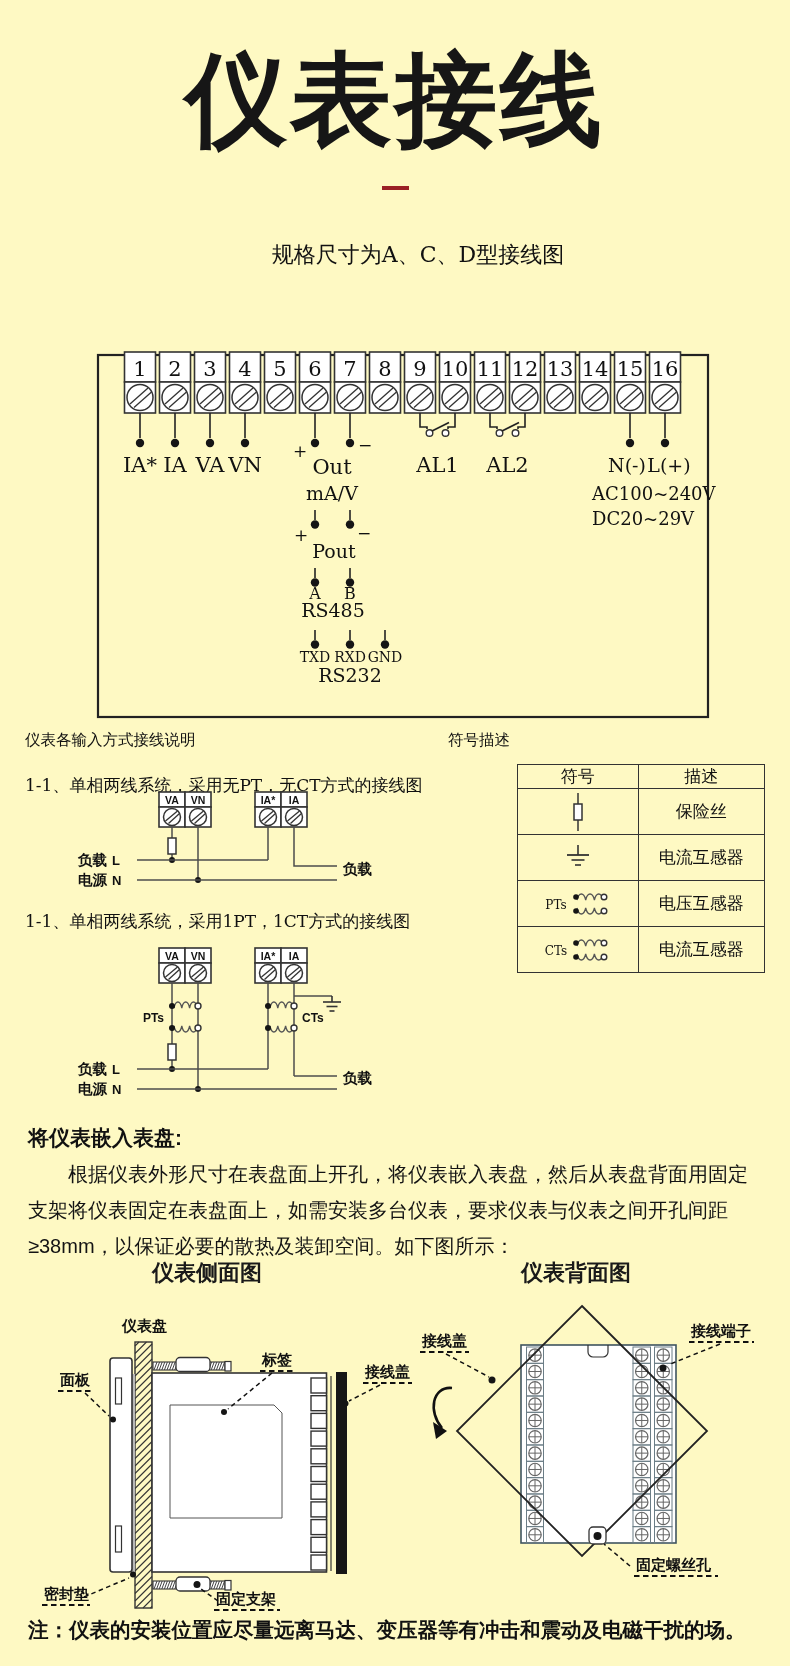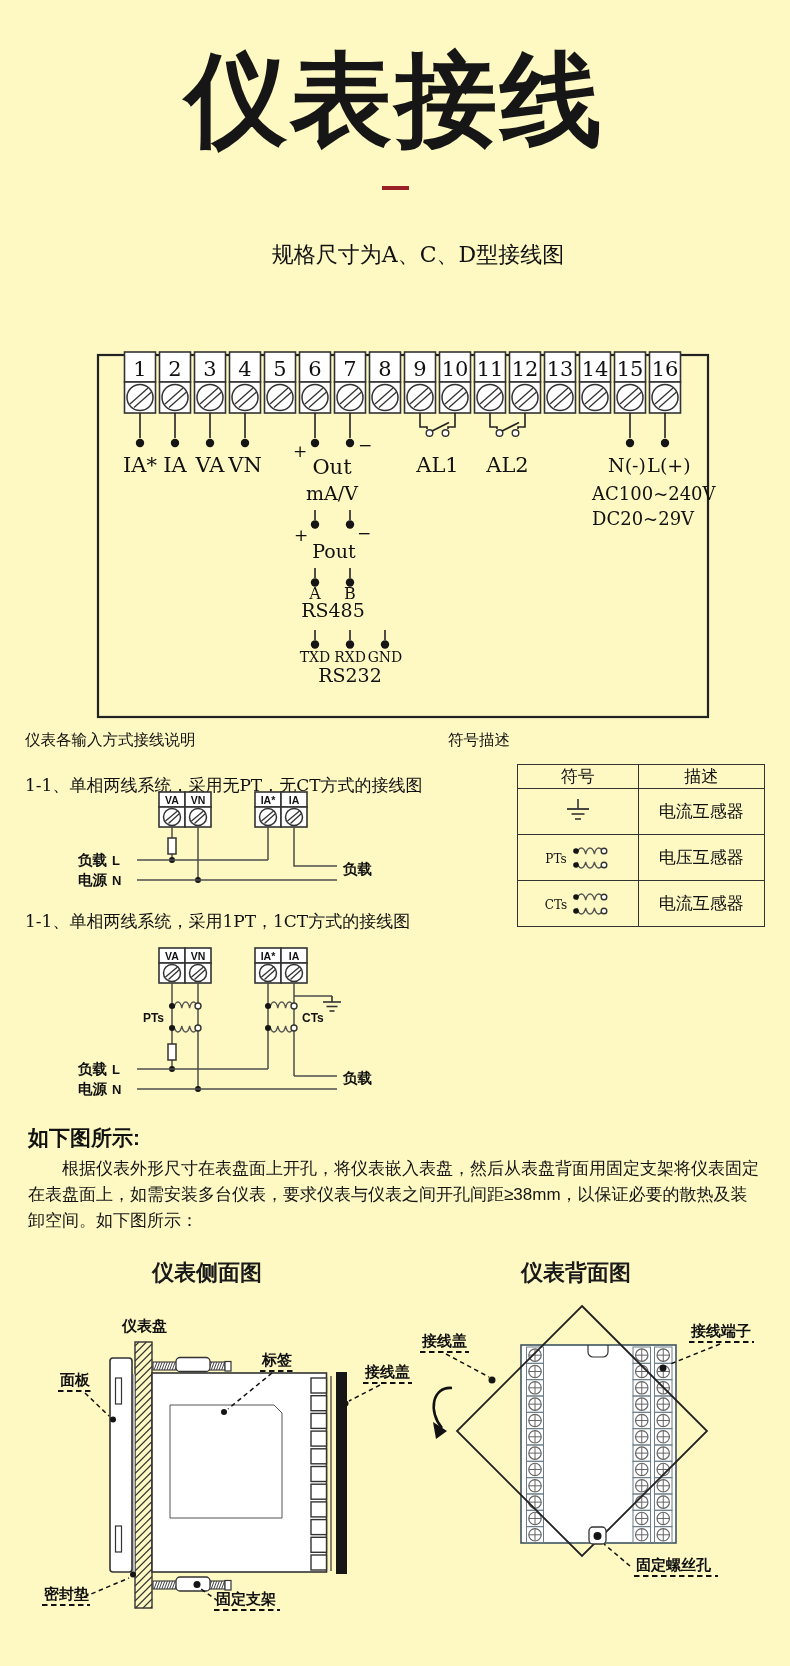--- a/index.html
+++ b/index.html
@@ -11,21 +11,21 @@
   .red-dash { top:186px; left:382px; width:27px; height:4px; background:#9a2125; }
   .subtitle { top:240px; left:14px; width:790px; text-align:center; font-size:22px;
               font-family:"DejaVu Serif",serif; color:#111;margin-left:9px; }
   .sec-serif { font-family:"DejaVu Serif",serif; color:#111; }
   .h-modes { top:730px; left:25px; font-size:15.5px; }
   .h-sym { top:730px; left:448px; font-size:15.5px; }
   .t-mode { font-size:17px; }
   .t-m11 { top:766px; left:25px;margin-top:8px; }
   .t-m12 { top:910px; left:25px; }
   .install-h { top:1124px; left:28px; font-size:21px; font-weight:700; color:#111; }
-  .install-p { top:1156px; left:28px; width:736px; font-size:17px; line-height:26px;
+  .install-p { top:1156px; left:28px; width:736px; font-size:20px; line-height:36px;
                text-indent:2em; color:#141414; }
   .fig-title { top:1258px; width:162px; text-align:left; font-size:22px; font-weight:700;
                font-family:"DejaVu Serif",serif; }
   .fig-title.side { left:152px; }
   .fig-title.back { left:521px; }
   .note { top:1616px; left:28px; width:745px; font-size:20.5px; font-weight:700; color:#111; }
 
   
   .sym-table { border-collapse:collapse; font-family:"DejaVu Serif",serif; font-size:17px; color:#111; }
   .sym-table th, .sym-table td { border:1.6px solid #333; text-align:center; vertical-align:middle; padding:0; }
@@ -433,20 +433,29 @@
     <text class="cn" x="18" y="150">电源</text>
     <text class="ln" x="52" y="150">N</text>
     <text class="cn" x="283" y="139">负载</text>
   </svg>
 
   <table class="abs sym-table" style="left:517px; top:764px; width:248px;">
     <tbody>
         <tr>
       <th>符号</th>
       <th>描述</th>
+    </tr>
+    <tr>
+      <td>
+        <svg class="sym-mini" width="24" height="42" viewBox="0 0 24 42">
+          <line x1="12" y1="2" x2="12" y2="40" stroke="#333" stroke-width="1.5"></line>
+          <rect x="8" y="13" width="8" height="16" fill="#fff" stroke="#333" stroke-width="1.5"></rect>
+        </svg>
+      </td>
+      <td>保险丝</td>
     </tr>
     <tr>
       <td>
         <svg class="sym-mini" width="30" height="27" viewBox="0 0 30 27">
           <line x1="15" y1="1" x2="15" y2="11" stroke="#333" stroke-width="1.6"></line>
           <line x1="4" y1="11" x2="26" y2="11" stroke="#333" stroke-width="1.8"></line>
           <line x1="8.5" y1="16" x2="21.5" y2="16" stroke="#333" stroke-width="1.6"></line>
           <line x1="12" y1="21" x2="18" y2="21" stroke="#333" stroke-width="1.6"></line>
         </svg>
       </td>
@@ -476,21 +485,21 @@
               <circle class="dot" cx="36" cy="25" r="2.8"></circle>
           <circle class="odot" cx="64" cy="11" r="2.8"></circle>
               <circle class="odot" cx="64" cy="25" r="2.8"></circle>
         </svg>
       </td>
       <td>电流互感器</td>
     </tr>
   </tbody>
     </table>
 
-  <div class="abs install-h">如下图所示:</div>
+  <div class="abs install-h">将仪表嵌入表盘:</div>
   <div class="abs install-p">根据仪表外形尺寸在表盘面上开孔，将仪表嵌入表盘，然后从表盘背面用固定支架将仪表固定在表盘面上，如需安装多台仪表，要求仪表与仪表之间开孔间距≥38mm，以保证必要的散热及装卸空间。如下图所示：</div>
 
   <div class="abs fig-title side">仪表侧面图</div>
   <div class="abs fig-title back">仪表背面图</div>
 
   <svg class="abs" style="left:30px; top:1300px;" width="392" height="324" viewBox="0 0 392 324">
 
     <g id="wall-hatch">
         <line x1="105" y1="46" x2="109" y2="42" class="hatchline"></line>
         <line x1="105" y1="53.5" x2="116.5" y2="42" class="hatchline"></line>
@@ -837,13 +846,14 @@
       <line class="dashp" x1="300" y1="44" x2="248" y2="65"></line>
       <circle class="dot" cx="243" cy="68" r="3.5"></circle>
     </g>
     <g>
       <text class="callout" x="216" y="270">固定螺丝孔</text>
       <line class="dashu" x1="214" y1="276" x2="298" y2="276"></line>
       <line class="dashp" x1="210" y1="266" x2="184" y2="244"></line>
     </g>
   </svg>
 
+  <div class="abs note">注：仪表的安装位置应尽量远离马达、变压器等有冲击和震动及电磁干扰的场。</div>
 </div>
 
 </body></html>

